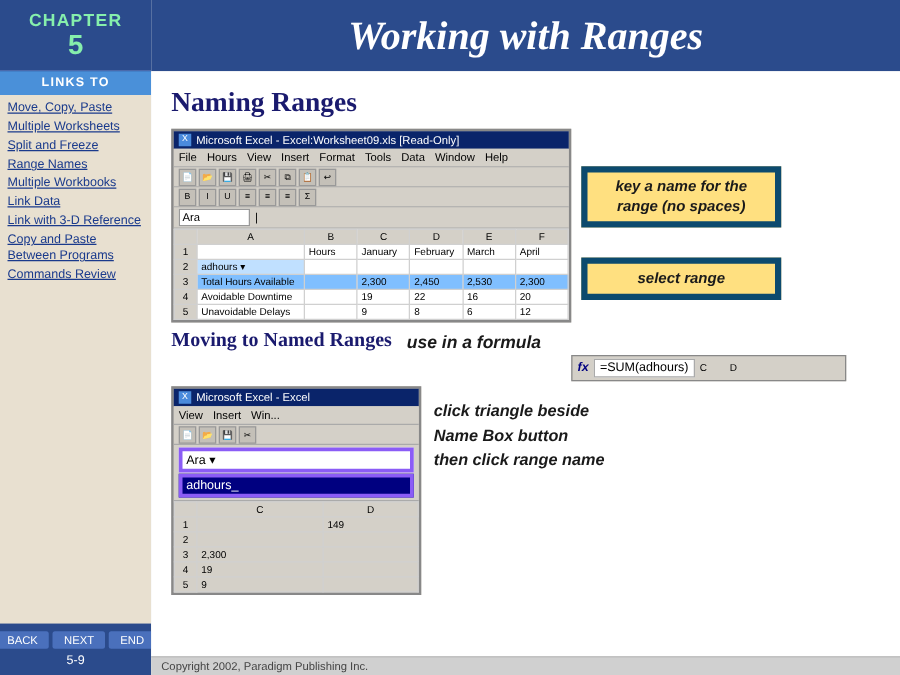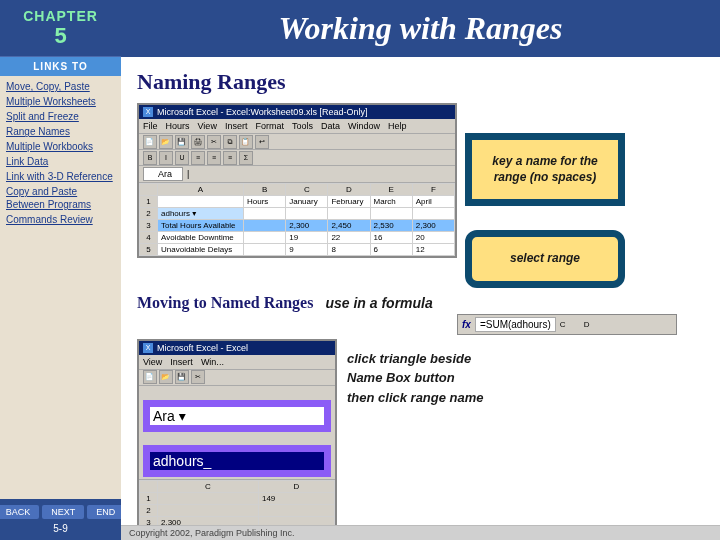--- a/index.html
+++ b/index.html
@@ -219,22 +219,22 @@
       border-bottom: 1px solid #aaa;
       font-size: 9px;
       display: flex;
       align-items: center;
       gap: 4px;
     }
 
     .name-box {
       background: white;
       border: 1px solid #999;
-      width: 40px;
-      padding: 1px 14px;
+      width: 57px;
+      padding: 1px 2px;
       font-size: 9px;
     }
 
     .excel-grid {
       background: white;
     }
 
     .excel-grid table {
       border-collapse: collapse;
       width: 100%;
@@ -275,22 +275,22 @@
     .right-annotations {
       display: flex;
       flex-direction: column;
       gap: 4px;
       justify-content: flex-start;
       padding-top: 30px;
     }
 
     .annotation-box {
       background: #ffe080;
-      border: 7px solid #0c4a6e;
-      padding: 14px 8px;
+      border: 5px solid #0c4a6e;
+      padding: 4px 8px;
       font-size: 12px;
       font-style: italic;
       font-weight: bold;
       color: #1a1a1a;
       line-height: 1.3;
       max-width: 160px;
       text-align: center;
     }
 
     .moving-section {
@@ -349,24 +349,23 @@
       padding: 2px 4px;
       border-bottom: 1px solid #aaa;
       font-size: 9px;
       display: flex;
       flex-direction: column;
       gap: 1px;
     }
 
     .name-dropdown-item {
       background: white;
-      border: 7px solid #8b5cf6;
+      border: 3px solid #8b5cf6;
       padding: 1px 3px;
-      font-size: 14px;
-      margin-top: 12px;
+      font-size: 10px;
     }
 
     .click-annotation {
       font-size: 13px;
       font-style: italic;
       font-weight: bold;
       color: #1a1a1a;
       line-height: 1.5;
       padding-top: 10px;
     }
@@ -538,21 +537,21 @@
                 <td>6</td>
                 <td>12</td>
               </tr>
             </tbody>
           </table>
         </div>
       </div>
 
       <div class="right-annotations">
         <div class="annotation-box">key a name for the range (no spaces)</div>
-        <div class="annotation-box" style="margin-top: 20px; border-radius: 12px;">select range</div>
+        <div class="annotation-box" style="margin-top: 20px;">select range</div>
       </div>
     </div>
 
     <div class="moving-section">
       <div class="moving-title">Moving to Named Ranges</div>
       <div class="formula-annotation">use in a formula</div>
     </div>
 
     <div style="margin-left: 320px; margin-top: -4px; margin-bottom: 4px; background: #d4d0c8; border: 1px solid #888; width: 220px; padding: 2px 4px; font-size: 10px; display: flex; align-items: center; gap: 4px;">
       <span style="font-style:italic; font-weight:bold; color:#000080;">fx</span>

